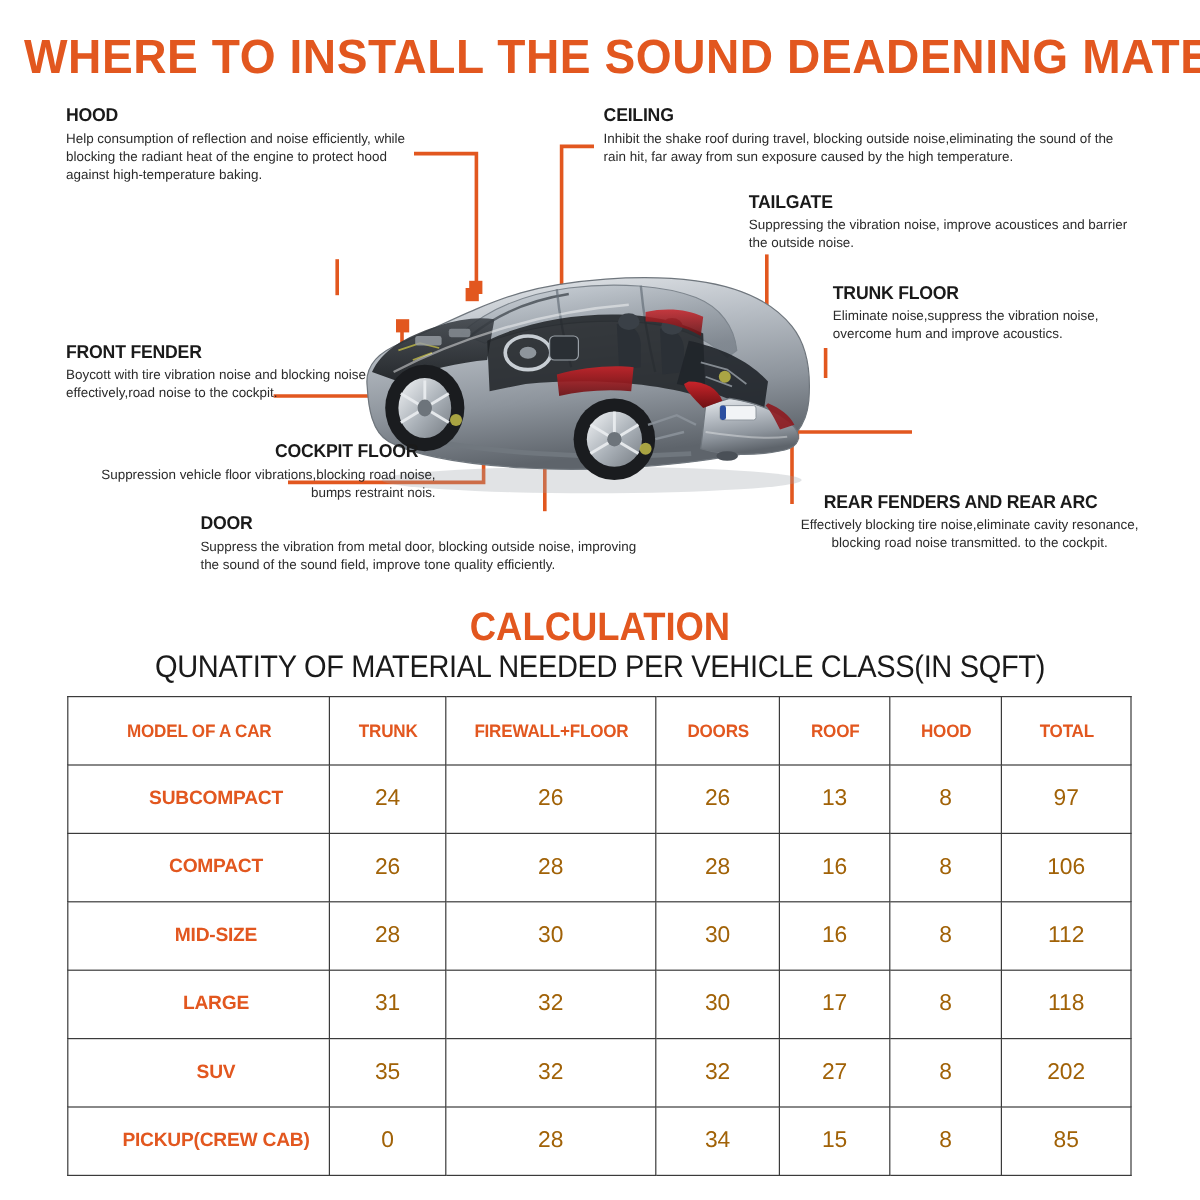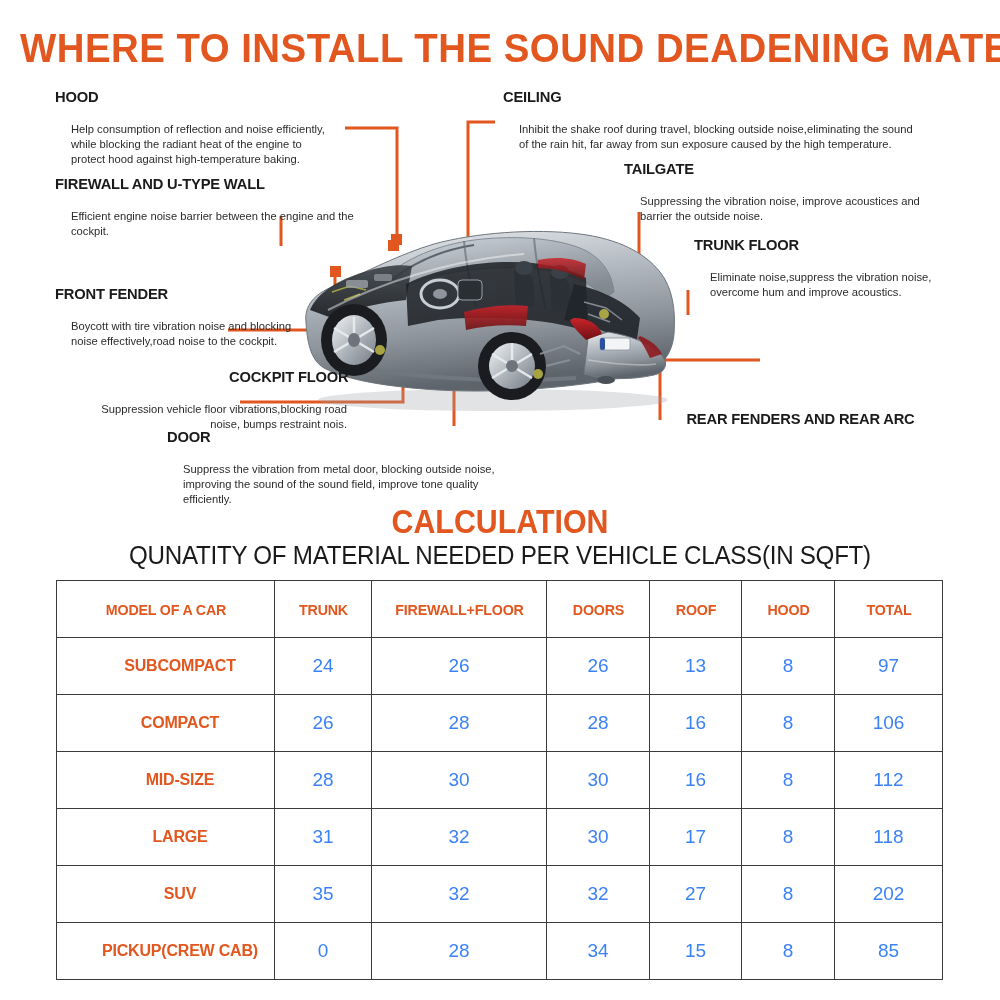--- a/index.html
+++ b/index.html
@@ -35,21 +35,21 @@
     color:#1a1a1a;
     margin:0 0 3px 0;
     transform:scaleX(0.95);
     transform-origin:left center;
     white-space:nowrap;
   }
   .callout .c-body{
     font-size:11.2px;
     line-height:1.33;
     color:#2b2b2b;
-    margin:16px;
+    margin:0;
     font-weight:500;
   }
 
   
   .leaders{position:absolute;left:0;top:0;width:1000px;height:500px;pointer-events:none;}
 
   
   .car-wrap{
     position:absolute;
     left:288px;top:214px;
@@ -98,21 +98,21 @@
     transform:scaleX(0.95);
   }
   table.calc td.rowlabel{
     color:#E2571F;
     font-weight:bold;
     font-size:16px;
     letter-spacing:-0.2px;
     padding-left:29px;
   }
   table.calc td.num{
-    color:#3b82f6;
+    color:#a16207;
     font-weight:normal;
     font-size:19px;
   }
   col.c0{width:218px;}
   col.c1{width:97px;}
   col.c2{width:175px;}
   col.c3{width:103px;}
   col.c4{width:92px;}
   col.c5{width:93px;}
   col.c6{width:108px;}
@@ -284,24 +284,20 @@
       <path d="M40,96 C90,70 160,46 236,40" fill="none" stroke="#ffffff" stroke-width="2" opacity="0.45"></path>
       <path d="M300,146 C326,150 352,152 368,150" fill="none" stroke="#ffffff" stroke-width="1.6" opacity="0.35"></path>
     </svg>
   </div>
 
   <div class="callout" style="left:55px;top:88px;width:300px;">
     <p class="c-head">HOOD</p>
     <p class="c-body">Help consumption of reflection and noise efficiently, while blocking the radiant heat of the engine to protect hood against high-temperature baking.</p>
   </div>
 
-  <div class="callout" style="left:55px;top:175px;width:330px;">
-    <p class="c-head">FIREWALL AND U-TYPE WALL</p>
-    <p class="c-body">Efficient engine noise barrier between the engine and the cockpit.</p>
-  </div>
 
   <div class="callout" style="left:55px;top:285px;width:272px;">
     <p class="c-head">FRONT FENDER</p>
     <p class="c-body">Boycott with tire vibration noise and blocking noise effectively,road noise to the cockpit.</p>
   </div>
 
   <div class="callout" style="left:73px;top:368px;width:290px;text-align:right;">
     <p class="c-head">COCKPIT FLOOR</p>
     <p class="c-body">Suppression vehicle floor vibrations,blocking road noise, bumps restraint nois.</p>
   </div>
@@ -321,20 +317,21 @@
     <p class="c-body">Suppressing the vibration noise, improve acoustices and barrier the outside noise.</p>
   </div>
 
   <div class="callout" style="left:694px;top:236px;width:262px;">
     <p class="c-head">TRUNK FLOOR</p>
     <p class="c-body">Eliminate noise,suppress the vibration noise, overcome hum and improve acoustics.</p>
   </div>
 
   <div class="callout" style="left:658px;top:410px;width:300px;text-align:center;">
     <p class="c-head">REAR FENDERS AND REAR ARC</p>
+    <p class="c-body">Effectively blocking tire noise,eliminate cavity resonance, blocking road noise transmitted. to the cockpit.</p>
   </div>
 
   <div class="calc-title">CALCULATION</div>
   <div class="calc-sub">QUNATITY OF MATERIAL NEEDED PER VEHICLE CLASS(IN SQFT)</div>
 
   <div class="tbl-wrap">
     <table class="calc">
       <colgroup>
         <col class="c0">
           <col class="c1">

